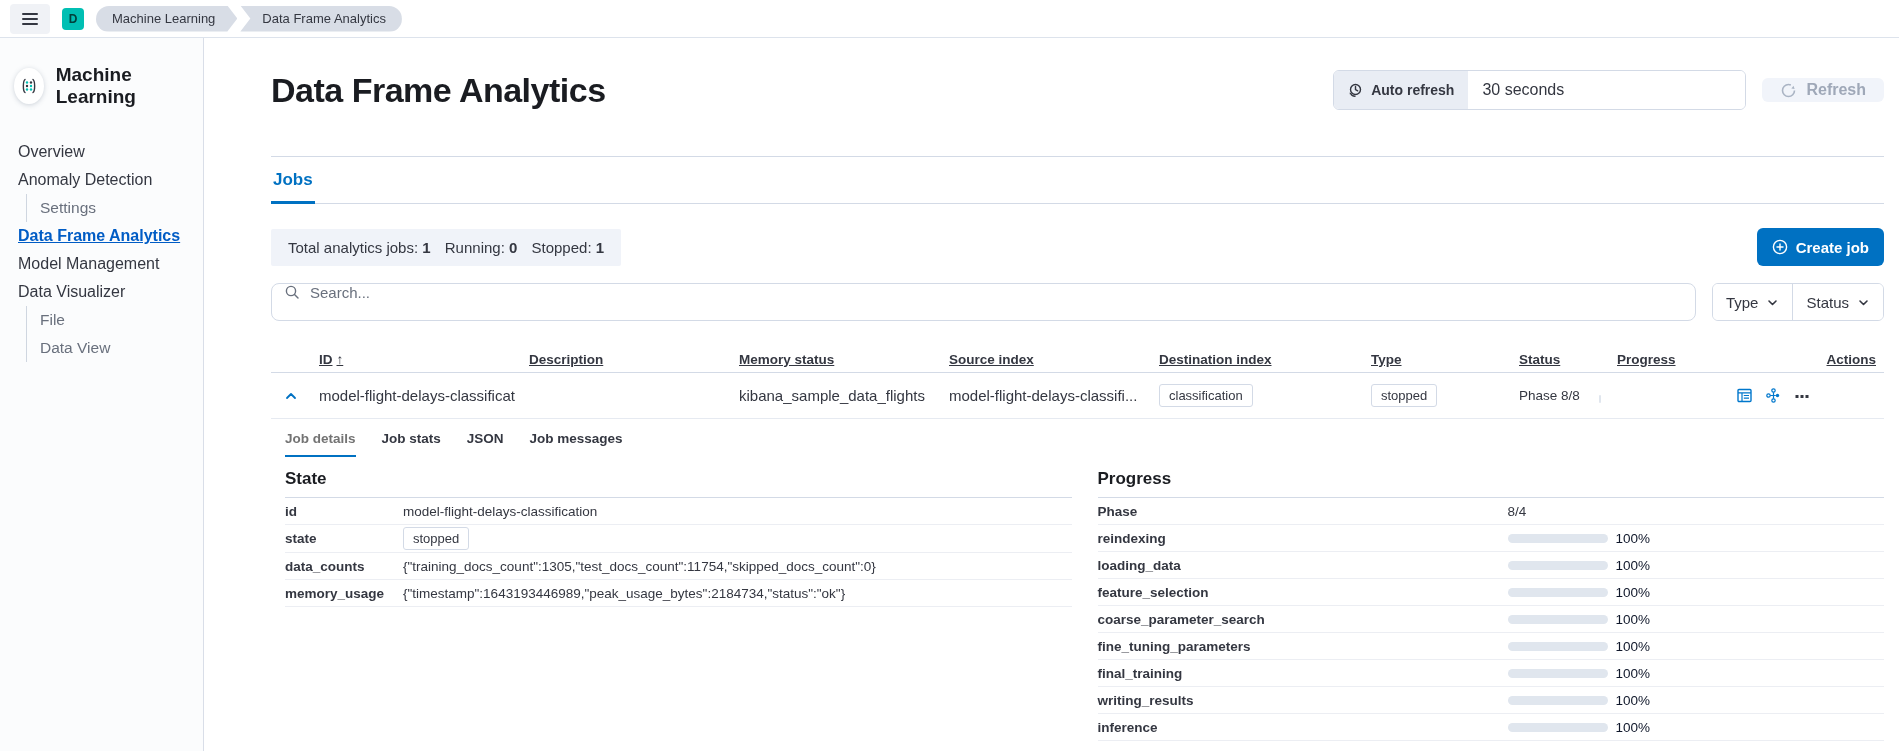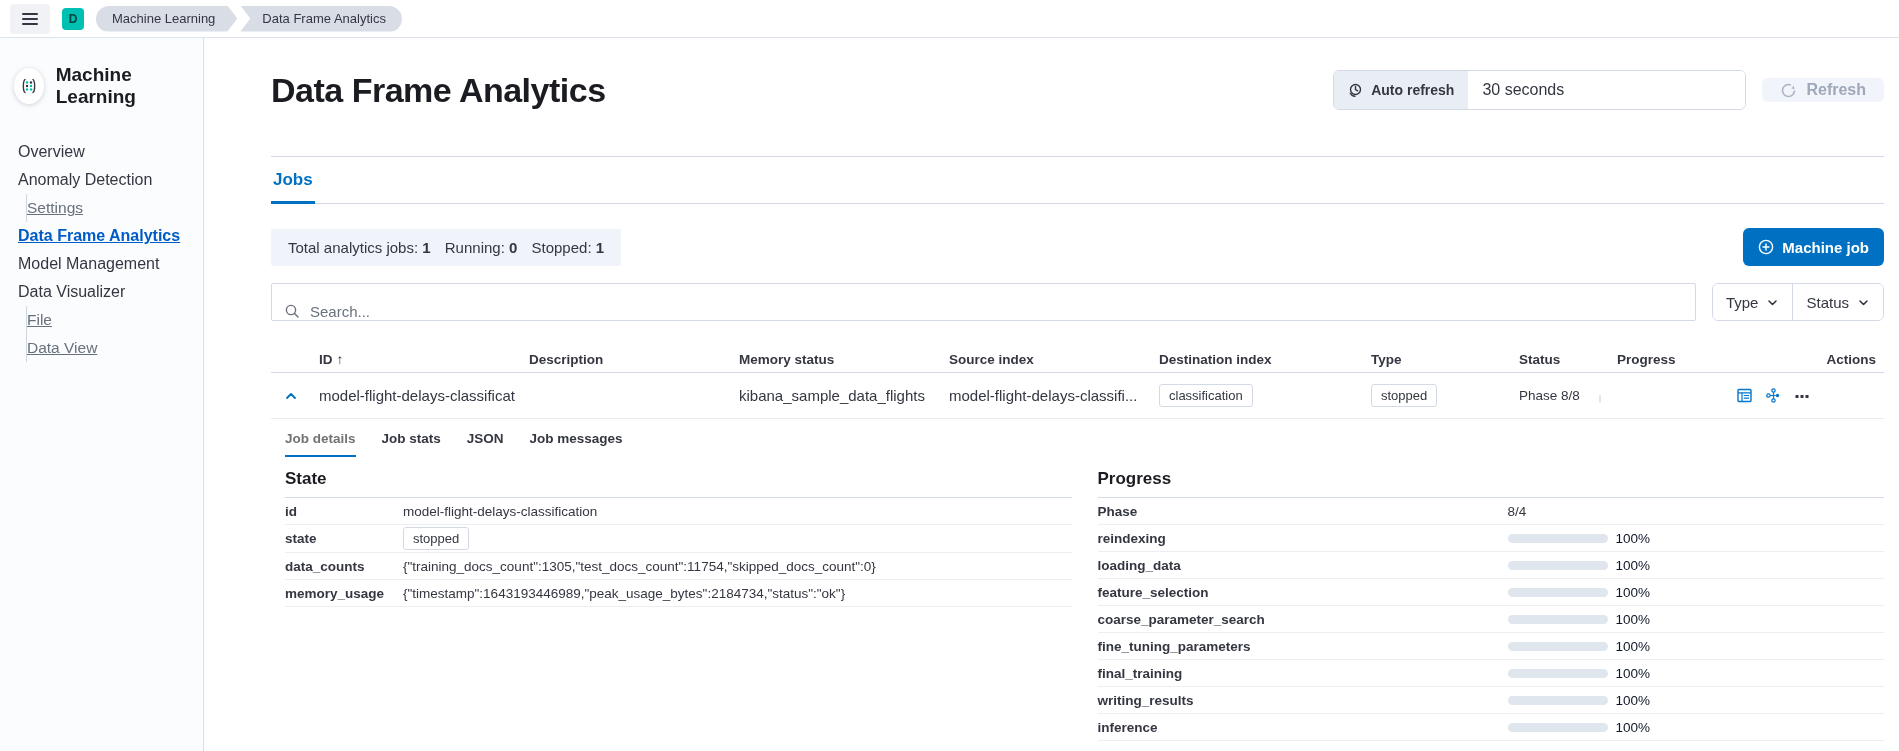--- a/index.html
+++ b/index.html
@@ -23,21 +23,21 @@
 
   
   .app { display:flex; height:713px; }
   .sidebar { width:204px; flex:none; background:#fbfcfd; border-right:1px solid #d9dee8; }
   .ml-head { display:flex; align-items:center; gap:12px; padding:26px 14px 22px; }
   .ml-logo { width:36px; height:36px; border-radius:50%; background:#fff;
     box-shadow:0 1px 5px rgba(69,86,113,.25); display:flex; align-items:center; justify-content:center; }
   .ml-title { font-size:19px; font-weight:700; color:#1a1c21; }
   .nav { padding:8px 18px; }
   .nav-item { display:block; font-size:16px; color:#343741; line-height:28px; cursor:pointer; white-space:nowrap; }
-  .nav-item.sub { margin-left:8px; border-left:1px solid #cfd6e0; color:#69707d; font-size:15.5px;text-decoration:underline; }
+  .nav-item.sub { margin-left:8px; padding-left:13px; border-left:1px solid #cfd6e0; color:#69707d; font-size:15.5px; }
   .nav-item.active { color:#005cc5; font-weight:700; text-decoration:underline; }
 
   .main { flex:1; background:#fff; padding:0 15px 0 67px; position:relative; }
 
   
   .page-header { margin-top:32px; display:flex; align-items:center; gap:8px; }
   .page-title { flex:1; font-size:34px; font-weight:700; letter-spacing:-.5px; color:#1a1c21; }
   .auto-refresh { display:flex; height:40px; border:1px solid #d3dae6; border-radius:6px; overflow:hidden; }
   .ar-label { display:flex; align-items:center; gap:8px; padding:0 13px; background:#e9edf4;
     font-size:14px; font-weight:700; color:#343741; }
@@ -57,35 +57,35 @@
   .stats-row { margin-top:24px; display:flex; align-items:center; }
   .stats-bar { background:#f0f3f9; border-radius:2px; padding:10px 17px; font-size:15px; color:#343741; }
   .stats-bar b { font-weight:700; }
   .stats-bar .sp { display:inline-block; width:10px; }
   .create-job-btn { margin-left:auto; height:38px; padding:0 15px; border:none; border-radius:6px;
     background:#0071c2; color:#fff; font-size:15px; font-weight:600; font-family:inherit;
     display:flex; align-items:center; gap:8px; cursor:pointer; }
 
   
   .search-row { margin-top:17px; display:flex; align-items:stretch; gap:16px; }
-  .search-box { flex:1; height:38px; border:1px solid #d3dae6; border-radius:2px; background:#fff;
-    display:flex; align-items:flex-end; padding:0 12px; gap:9px; }
+  .search-box { flex:1; height:38px; border:1px solid #d3dae6; border-radius:8px; background:#fff;
+    display:flex; align-items:flex-start; padding:0 12px; gap:9px; }
   .search-box input { border:none; outline:none; flex:1; font-size:15px; color:#343741;
     font-family:inherit; background:transparent; }
   .search-box input::placeholder { color:#69707d; }
   .filter-group { display:flex; border:1px solid #d3dae6; border-radius:6px; overflow:hidden; background:#fff; }
   .filter-btn { display:flex; align-items:center; gap:8px; padding:0 13px; font-size:15px; color:#343741;
     background:#fff; border:none; font-family:inherit; cursor:pointer; }
   .filter-btn + .filter-btn { border-left:1px solid #d3dae6; }
 
   
   .jobs-table { margin-top:26px; }
   .trow { display:grid; grid-template-columns:40px 210px 210px 210px 210px 212px 148px 98px 203px minmax(0,1fr);
     align-items:center; }
-  .thead { border-bottom:1px solid #d3dae6; }
+  .thead { border-bottom:1px solid #d3dae6;text-decoration:underline; }
   .th { font-size:13.5px; font-weight:700; color:#343741; padding:5px 8px; white-space:nowrap; }
   .th.right { text-align:right; }
   .th .sort-arrow { font-weight:400; margin-left:4px; color:#343741; }
   .tbody-row { border-bottom:1px solid #e6eaf1; min-height:46px; }
   .td { font-size:15px; color:#343741; padding:8px; overflow:hidden; white-space:nowrap; }
   .expander { display:flex; align-items:center; justify-content:center; cursor:pointer; }
   .badge { display:inline-block; border:1px solid #d3dae6; border-radius:3px; background:#fff;
     padding:2px 9px; font-size:13px; color:#343741; line-height:17px; }
   .progress-cell { display:flex; align-items:flex-end; gap:19px; font-size:13.5px; }
   .row-bar { width:46px; height:8px; border-radius:4px; background:#e0e6ee; overflow:hidden; }
@@ -198,21 +198,21 @@
         <span>Running:</span>
         <b>0</b><span class="sp"></span>
         <span>Stopped:</span>
         <b>1</b>
       </div>
       <button class="create-job-btn">
         <svg width="16" height="16" viewBox="0 0 16 16" fill="none">
           <circle cx="8" cy="8" r="6.6" stroke="#fff" stroke-width="1.4"></circle>
           <path d="M8 5 V11 M5 8 H11" stroke="#fff" stroke-width="1.4" stroke-linecap="round"></path>
         </svg>
-        <span>Machine job</span>
+        <span>Create job</span>
       </button>
     </div>
 
     <div class="search-row">
       <div class="search-box">
         <svg width="17" height="17" viewBox="0 0 17 17" fill="none">
           <circle cx="7" cy="7" r="4.6" stroke="#69707d" stroke-width="1.4"></circle>
           <path d="M10.5 10.5 L14 14" stroke="#69707d" stroke-width="1.4" stroke-linecap="round"></path>
         </svg>
         <input type="text" placeholder="Search..." style="">

